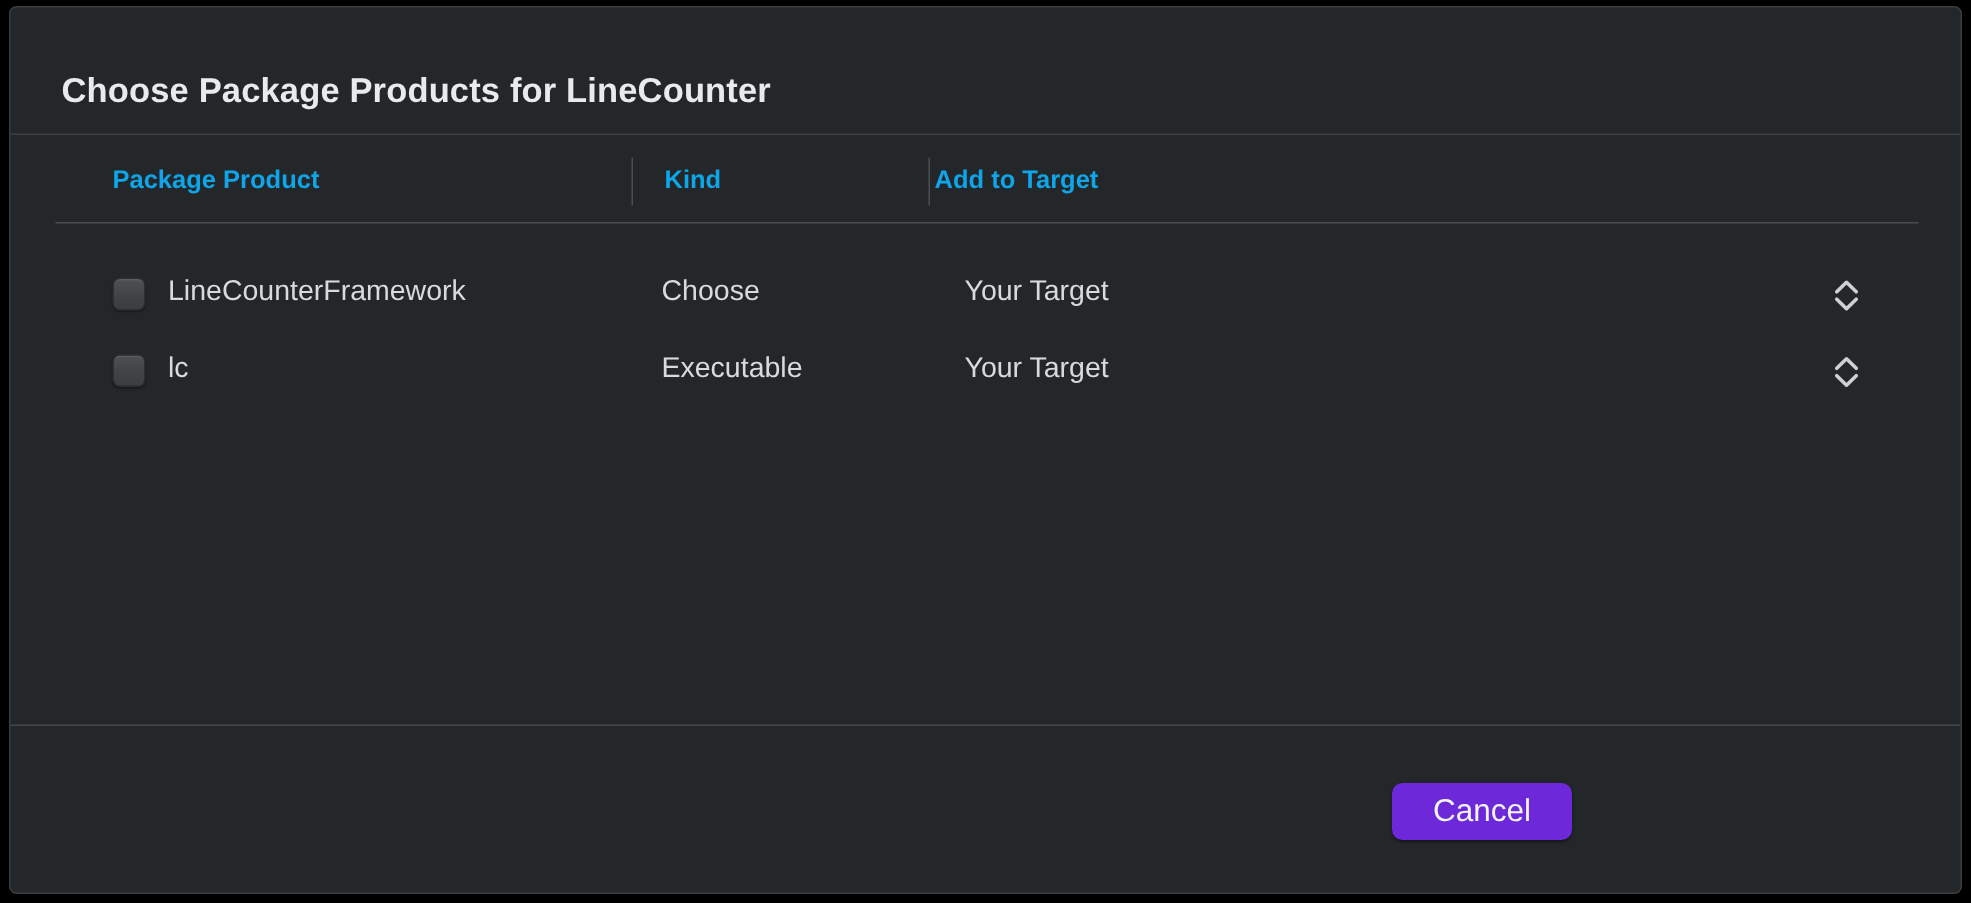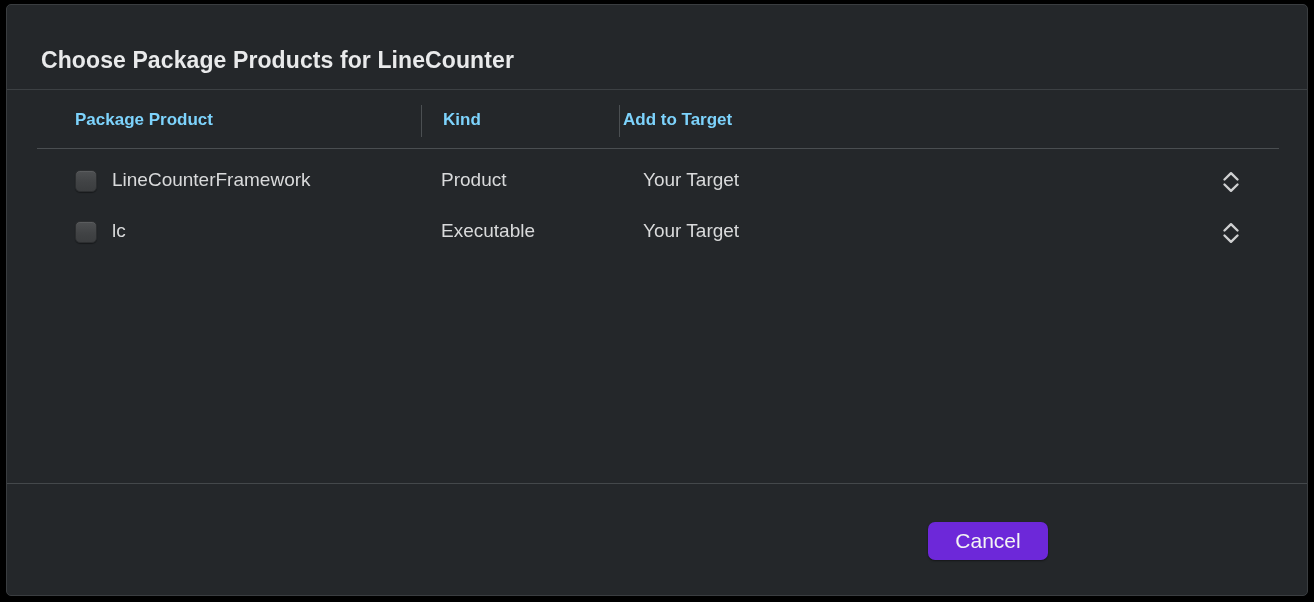--- a/index.html
+++ b/index.html
@@ -62,21 +62,21 @@
     left: 0;
     top: 85px;
     width: 100%;
     height: 59px;
   }
   .col-head {
     position: absolute;
     top: 20px;
     font-size: 17px;
     font-weight: bold;
-    color: #7dd3fc;
+    color: #0ea5e9;
     white-space: nowrap;
   }
   .col-head.c1 { left: 68px; }
   .col-head.c2 { left: 436px; }
   .col-head.c3 { left: 616px; }
 
   .vdiv {
     position: absolute;
     top: 15px;
     width: 1px;
@@ -92,21 +92,21 @@
     top: 143px;
     width: 1242px;
     height: 1px;
     background: #4a4e51;
   }
 
   
   .rows {
     position: absolute;
     left: 0;
-    top: 152px;
+    top: 167px;
     width: 100%;
     text-decoration: underline;
   }
   .row {
     position: relative;
     height: 51px;
   }
   .checkbox {
     position: absolute;
     left: 68px;
@@ -196,21 +196,21 @@
     <div class="vdiv d2"></div>
     <div class="col-head c3">Add to Target</div>
   </div>
   <div class="head-rule"></div>
 
   <div class="rows">
 
     <div class="row">
       <div class="checkbox"></div>
       <div class="cell name">LineCounterFramework</div>
-      <div class="cell kind">Product</div>
+      <div class="cell kind">Choose</div>
       <div class="cell target">Your Target</div>
       <div class="stepper">
         <svg width="26" height="28" viewBox="0 0 26 28">
           <path d="M6.5 11.5 L13 5.2 L19.5 11.5" fill="none" stroke="#cfd0d1" stroke-width="2.4" stroke-linecap="round" stroke-linejoin="round"></path>
           <path d="M6.5 16.5 L13 22.8 L19.5 16.5" fill="none" stroke="#cfd0d1" stroke-width="2.4" stroke-linecap="round" stroke-linejoin="round"></path>
         </svg>
       </div>
     </div>
 
     <div class="row">

